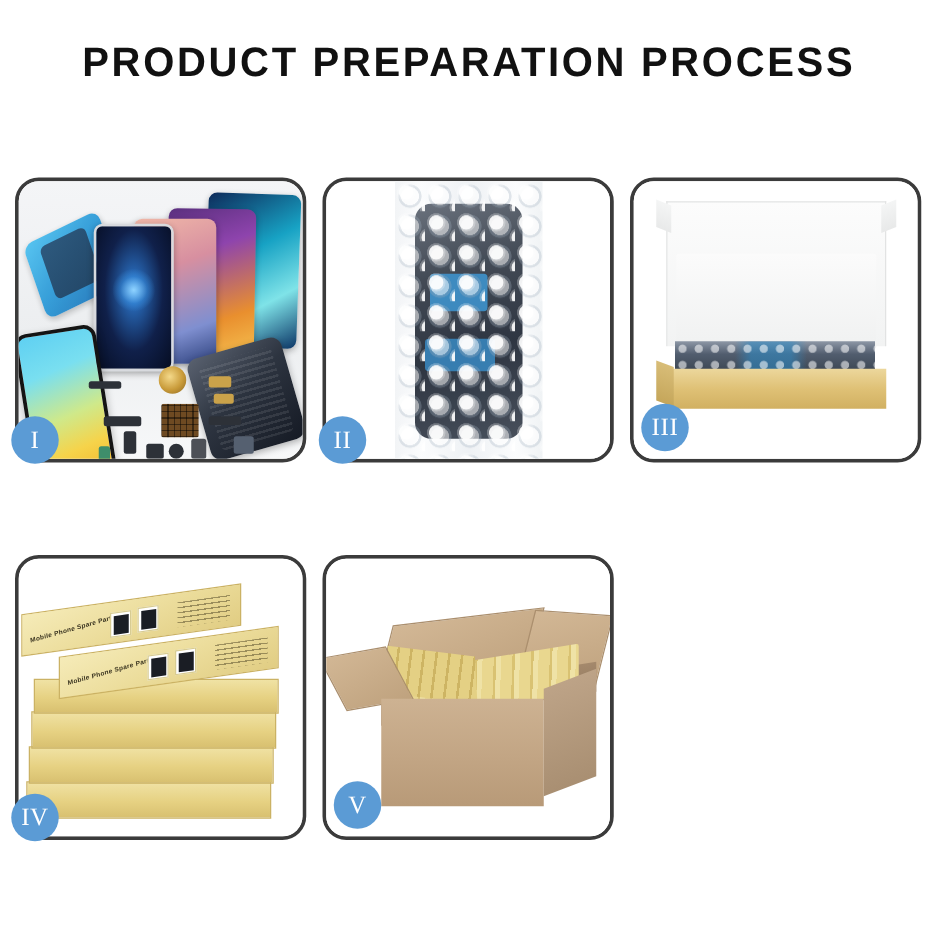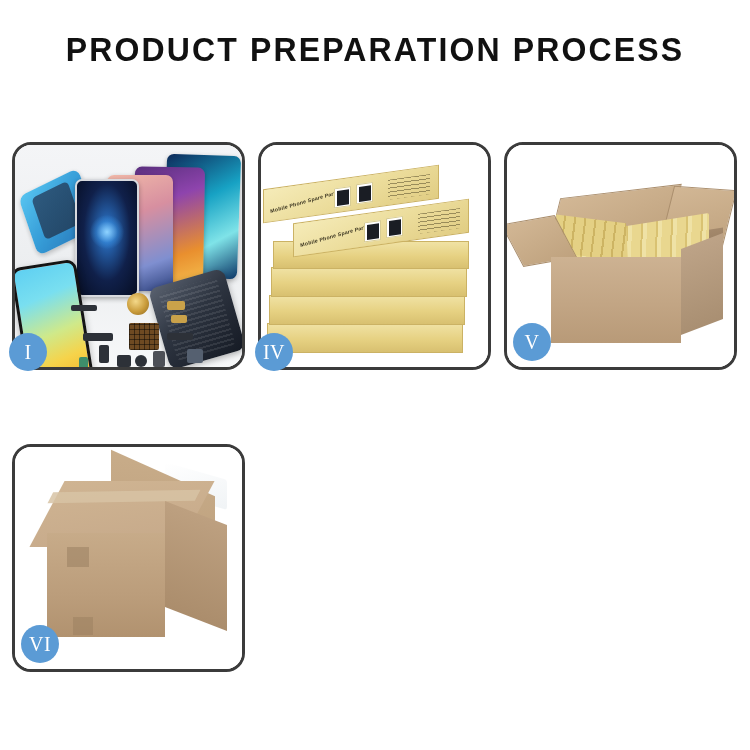--- a/index.html
+++ b/index.html
@@ -356,21 +356,43 @@
           <span class="pt" style="left:64px;top:62px;width:12px;height:12px;border-radius:50%;"></span>
           <span class="pt" style="left:82px;top:58px;width:12px;height:16px;background:#4d5057;"></span>
           <span class="pt" style="left:96px;top:40px;width:26px;height:7px;"></span>
           <span class="pt" style="left:8px;top:64px;width:9px;height:14px;background:#3e8e6b;"></span>
           <span class="pt" style="left:116px;top:56px;width:16px;height:14px;background:#556070;"></span>
         </div>
       </div>
       <div class="badge">I</div>
     </div>
 
-
+    <div class="panel">
+      <div class="panel-inner p2">
+        <div class="wrap-col"></div>
+        <div class="wrapped-phone">
+          <span class="blue1"></span>
+          <span class="blue2"></span>
+        </div>
+        <div class="bubbles2"></div>
+        <div class="bubbles"></div>
+      </div>
+      <div class="badge">II</div>
+    </div>
+
+    <div class="panel">
+      <div class="panel-inner p3">
+        <div class="mb-lid"></div>
+        <div class="mb-foam"></div>
+        <div class="mb-content"></div>
+        <div class="mb-front2"></div>
+        <div class="mb-side"></div>
+      </div>
+      <div class="badge inset">III</div>
+    </div>
 
     <div class="panel">
       <div class="panel-inner p4">
         <div class="stack">
 
           <div class="sbox" style="left:4px;  top:164px; width:196px; height:30px;"></div>
           <div class="sbox" style="left:6px;  top:136px; width:196px; height:30px;"></div>
           <div class="sbox" style="left:8px;  top:108px; width:196px; height:30px;"></div>
           <div class="sbox" style="left:10px; top:82px;  width:196px; height:28px;"></div>
 
@@ -411,28 +433,15 @@
         <div class="cv-inner"></div>
         <div class="cv-fill"></div>
         <div class="cv-fill2"></div>
         <div class="flap left"></div>
         <div class="cv-body"></div>
         <div class="cv-right"></div>
       </div>
       <div class="badge inset">V</div>
     </div>
 
-    <div class="panel">
-      <div class="panel-inner p6">
-        <div class="wrapfilm"></div>
-        <div class="sc-top2"></div>
-        <div class="sc-top"></div>
-        <div class="tape"></div>
-        <div class="sc-side"></div>
-        <div class="sc-front"></div>
-        <div class="tab1"></div>
-        <div class="tab2"></div>
-      </div>
-      <div class="badge inset">VI</div>
-    </div>
 
   </div>
 </div>
 
 </body></html>

